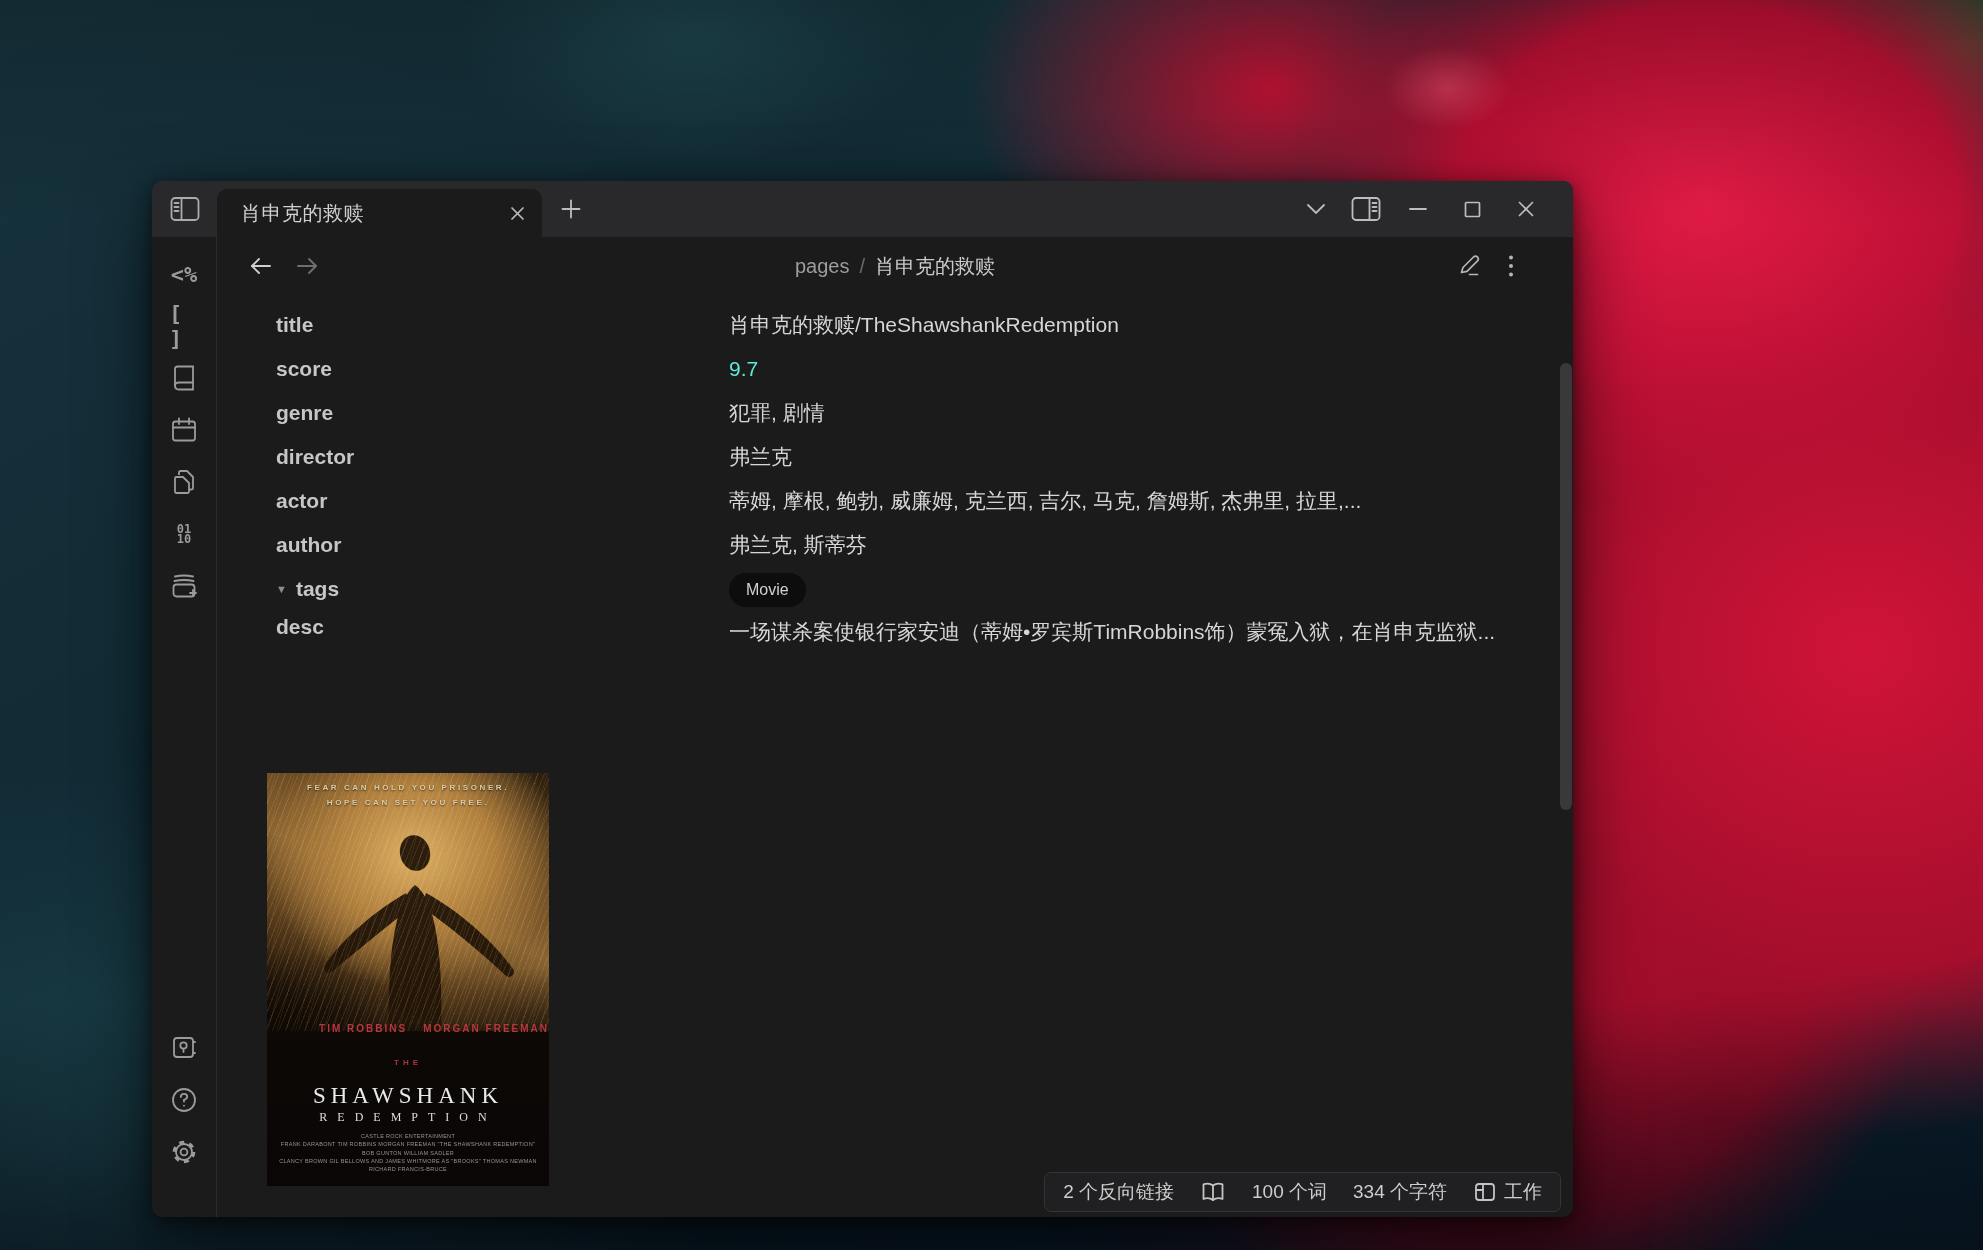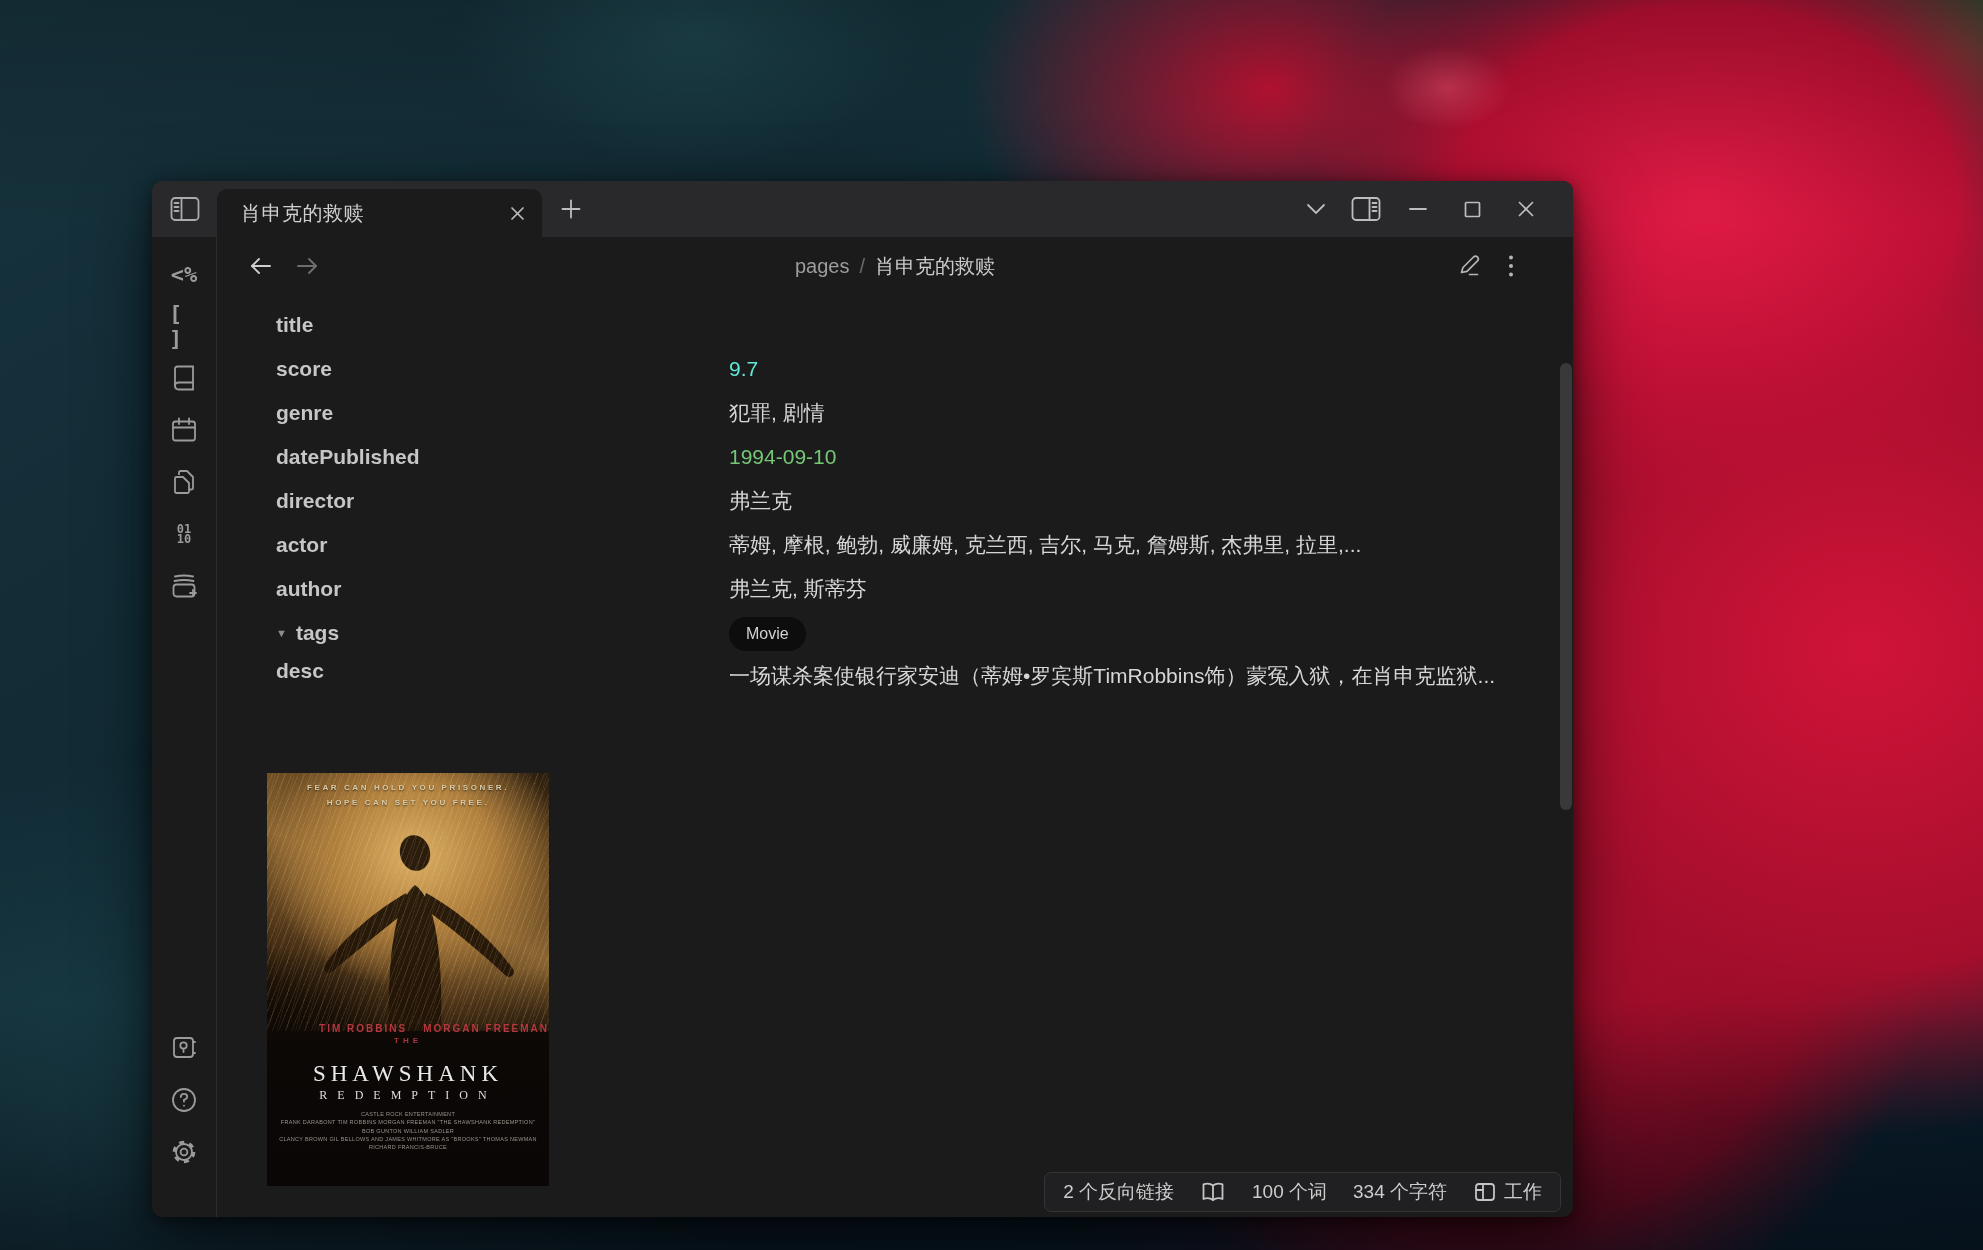--- a/index.html
+++ b/index.html
@@ -93,21 +93,21 @@
       background:
         repeating-linear-gradient(112deg, rgba(255,244,220,0) 0 5px, rgba(255,244,220,.10) 5px 6px),
         repeating-linear-gradient(106deg, rgba(255,238,205,0) 0 8px, rgba(255,238,205,.07) 8px 9px); }
   .poster-tagline { position:absolute; left:0; right:0; text-align:center; color:#d9cba8;
       font-size:8px; letter-spacing:2.6px; font-weight:700; text-shadow:0 1px 2px rgba(0,0,0,.6); }
   .tg1 { top:10px; } .tg2 { top:25px; }
   .poster-bottom { position:absolute; left:0; bottom:0; width:282px; height:163px;
       background:linear-gradient(180deg, rgba(12,8,6,0) 0%, #0c0806 14%, #0a0605 100%); text-align:center; }
   .poster-names { display:flex; justify-content:flex-end; gap:16px; 
       color:#b5373f; font-size:10px; font-weight:700; letter-spacing:2px; }
-  .poster-the { margin-top:2px; color:#a8343b; font-size:8px; letter-spacing:4px; font-weight:700; }
+  .poster-the { margin-top:24px; color:#a8343b; font-size:8px; letter-spacing:4px; font-weight:700; }
   .poster-title { margin-top:16px; color:#e9e9e9; font-family:"Liberation Serif","DejaVu Serif",serif;
       font-size:23px; letter-spacing:5px; }
   .poster-sub { margin-top:1px; color:#dedede; font-family:"Liberation Serif","DejaVu Serif",serif;
       font-size:12px; letter-spacing:10px; }
   .poster-credits { margin-top:7px; padding:0 8px; color:#96948e; font-size:5.5px; line-height:1.5; letter-spacing:.3px; }
 
   
   .scroll-thumb { position:absolute; top:126px; right:1px; width:12px; height:447px; background:#39393b; border-radius:6px; }
   .status-bar { position:absolute; right:12px; bottom:5px; height:40px; display:flex; align-items:center; gap:26px;
       padding:0 18px; background:#202022; border:1px solid #343436; border-radius:7px;
@@ -321,32 +321,29 @@
                   <circle cx="3" cy="12" r="2"></circle>
                   <circle cx="3" cy="20.5" r="2"></circle>
               </svg>
             </span>
           </div>
         </div>
 
         <div class="attr-table">
           <div class="attr-row">
             <div class="attr-label">title</div>
+            <div class="attr-value">肖申克的救赎/TheShawshankRedemption</div>
           </div>
           <div class="attr-row">
             <div class="attr-label">score</div>
             <div class="attr-value v-score">9.7</div>
           </div>
           <div class="attr-row">
             <div class="attr-label">genre</div>
             <div class="attr-value">犯罪, 剧情</div>
-          </div>
-          <div class="attr-row">
-            <div class="attr-label">datePublished</div>
-            <div class="attr-value v-date">1994-09-10</div>
           </div>
           <div class="attr-row">
             <div class="attr-label">director</div>
             <div class="attr-value">弗兰克</div>
           </div>
           <div class="attr-row">
             <div class="attr-label">actor</div>
             <div class="attr-value">蒂姆, 摩根, 鲍勃, 威廉姆, 克兰西, 吉尔, 马克, 詹姆斯, 杰弗里, 拉里,...</div>
           </div>
           <div class="attr-row">

